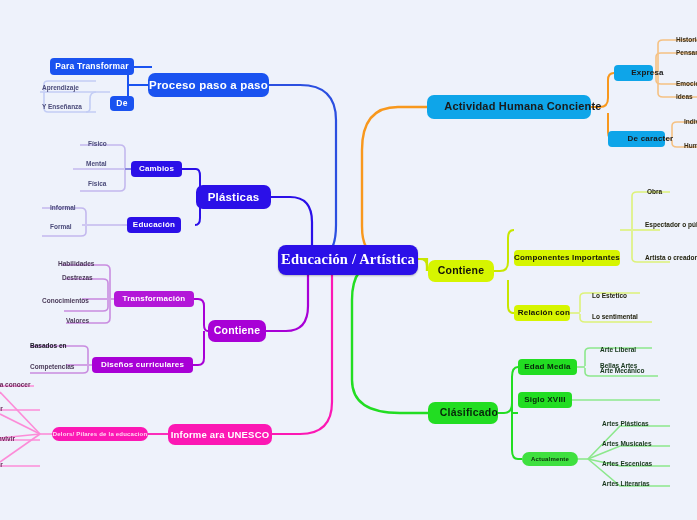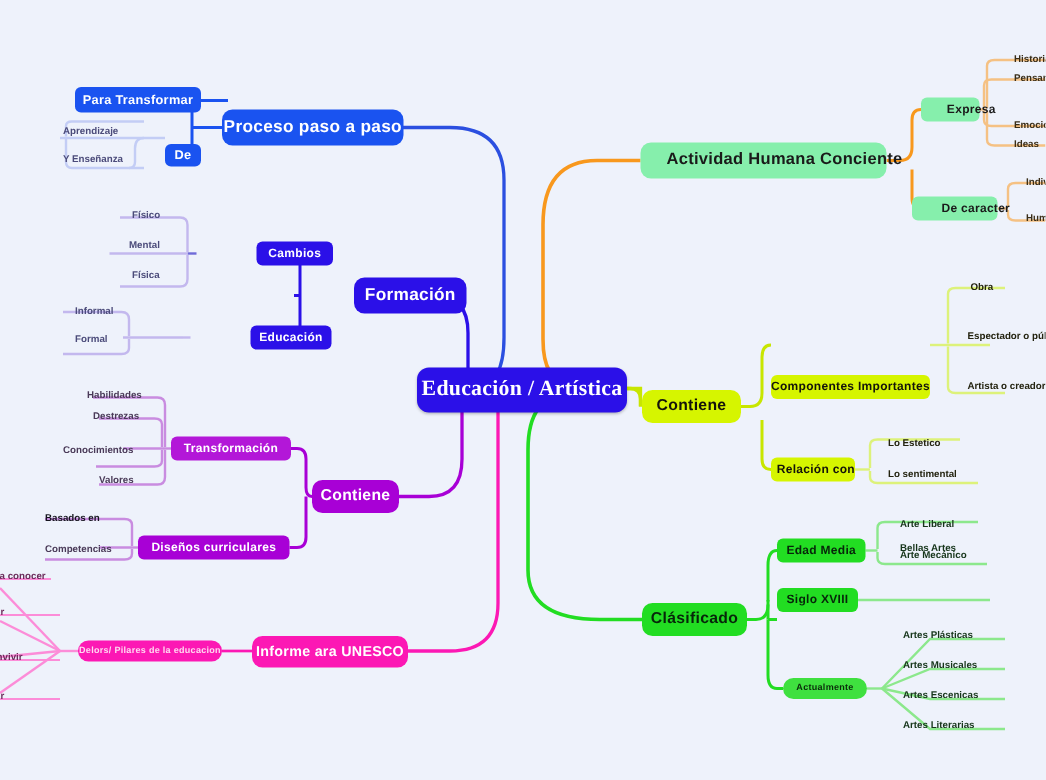--- a/index.html
+++ b/index.html
@@ -33,29 +33,29 @@
   }
   
   .n-center{
     background:#2b10e8;color:#ffffff;
     font-family:"Liberation Serif", serif;
     font-size:14.5px;border-radius:8px;
     box-shadow:0 1px 2px rgba(0,0,0,.25);
   }
   
   .c-blue{background:#1a53f0;color:#fff;}
-  .c-blue2{background:#2b10e8;color:#fff;margin-left:40px;}
+  .c-blue2{background:#2b10e8;color:#fff;}
   
   .c-purple{background:#b317d8;color:#fff;}
   .c-purple2{background:#a800d6;color:#fff;}
   
   .c-magenta{background:#fc18b4;color:#fff;}
   .c-magenta-s{background:#fc18b4;color:#ffd8f1;border-radius:20px;}
   
-  .c-orange{background:#86efac;color:#1a1a1a;padding-left:28px;}
+  .c-orange{background:#0ea5e9;color:#1a1a1a;padding-left:28px;}
   
   .c-lime{background:#d6f500;color:#14140a;}
   
   .c-green{background:#22dd22;color:#07260a;}
   .c-green-s{background:#3fe03f;color:#0a2b0a;border-radius:16px;}
 
   .lb-blue{color:#4b4b7a;}
   .lb-purple{color:#4a3a58;}
   .lb-dark{color:#1d1d28;}
   .lb-orange{color:#3a2e18;}
@@ -166,21 +166,21 @@
   <div class="node c-blue" style="left:50px;top:58px;width:84px;height:17px;font-size:8.5px;border-radius:4px;">
     <span>Para Transformar</span>
   </div>
   <div class="node c-blue" style="left:110px;top:96px;width:24px;height:15px;font-size:8.5px;border-radius:4px;">
     <span>De</span>
   </div>
   <div class="leaf lb-blue" style="left:42px;top:85px;font-size:6.5px;">Aprendizaje</div>
   <div class="leaf lb-blue" style="left:42px;top:104px;font-size:6.5px;">Y  Enseñanza</div>
 
   <div class="node c-blue2" style="left:196px;top:185px;width:75px;height:24px;font-size:11.5px;">
-    <span>Formación</span>
+    <span>Plásticas</span>
   </div>
   <div class="node c-blue2" style="left:131px;top:161px;width:51px;height:16px;font-size:8px;border-radius:4px;">
     <span>Cambios</span>
   </div>
   <div class="leaf lb-blue" style="left:88px;top:141px;font-size:6.5px;">Físico</div>
   <div class="leaf lb-blue" style="left:86px;top:161px;font-size:6.5px;">Mental</div>
   <div class="leaf lb-blue" style="left:88px;top:181px;font-size:6.5px;">Física</div>
 
   <div class="node c-blue2" style="left:127px;top:217px;width:54px;height:16px;font-size:8px;border-radius:4px;">
     <span>Educación</span>
@@ -242,21 +242,21 @@
   <div class="leaf lb-lime" style="left:647px;top:189px;font-size:6.5px;">Obra</div>
   <div class="leaf lb-lime" style="left:645px;top:222px;font-size:6.5px;">Espectador o público</div>
   <div class="leaf lb-lime" style="left:645px;top:255px;font-size:6.5px;">Artista o creador</div>
 
   <div class="node c-lime" style="left:514px;top:305px;width:56px;height:16px;font-size:8px;border-radius:4px;justify-content:flex-end;">
     <span>Relación con</span>
   </div>
   <div class="leaf lb-lime" style="left:592px;top:293px;font-size:6.5px;">Lo Estetico</div>
   <div class="leaf lb-lime" style="left:592px;top:314px;font-size:6.5px;">Lo sentimental</div>
 
-  <div class="node c-green" style="left:428px;top:402px;width:70px;height:22px;font-size:10.5px;">
+  <div class="node c-green" style="left:428px;top:402px;width:70px;height:22px;font-size:10.5px;justify-content:flex-end;">
     <span>Clásificado</span>
   </div>
   <div class="node c-green" style="left:518px;top:359px;width:59px;height:16px;font-size:8px;border-radius:4px;">
     <span>Edad Media</span>
   </div>
   <div class="leaf lb-green" style="left:600px;top:347px;font-size:6.5px;">Arte Liberal</div>
   <div class="leaf lb-green" style="left:600px;top:368px;font-size:6.5px;">Arte Mecánico</div>
 
   <div class="node c-green" style="left:518px;top:392px;width:54px;height:16px;font-size:8px;border-radius:4px;">
     <span>Siglo XVIII</span>

